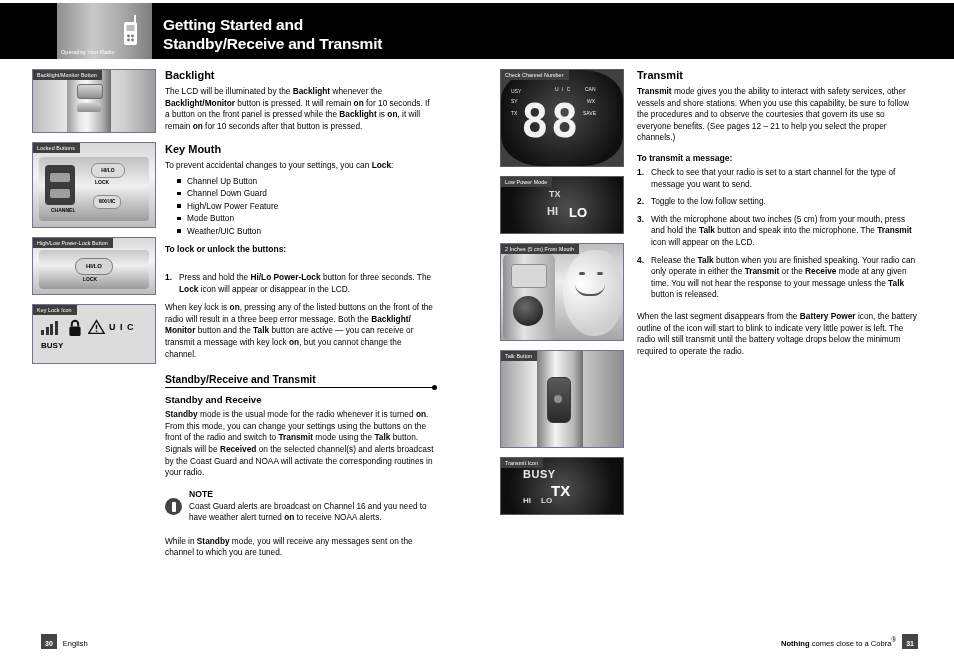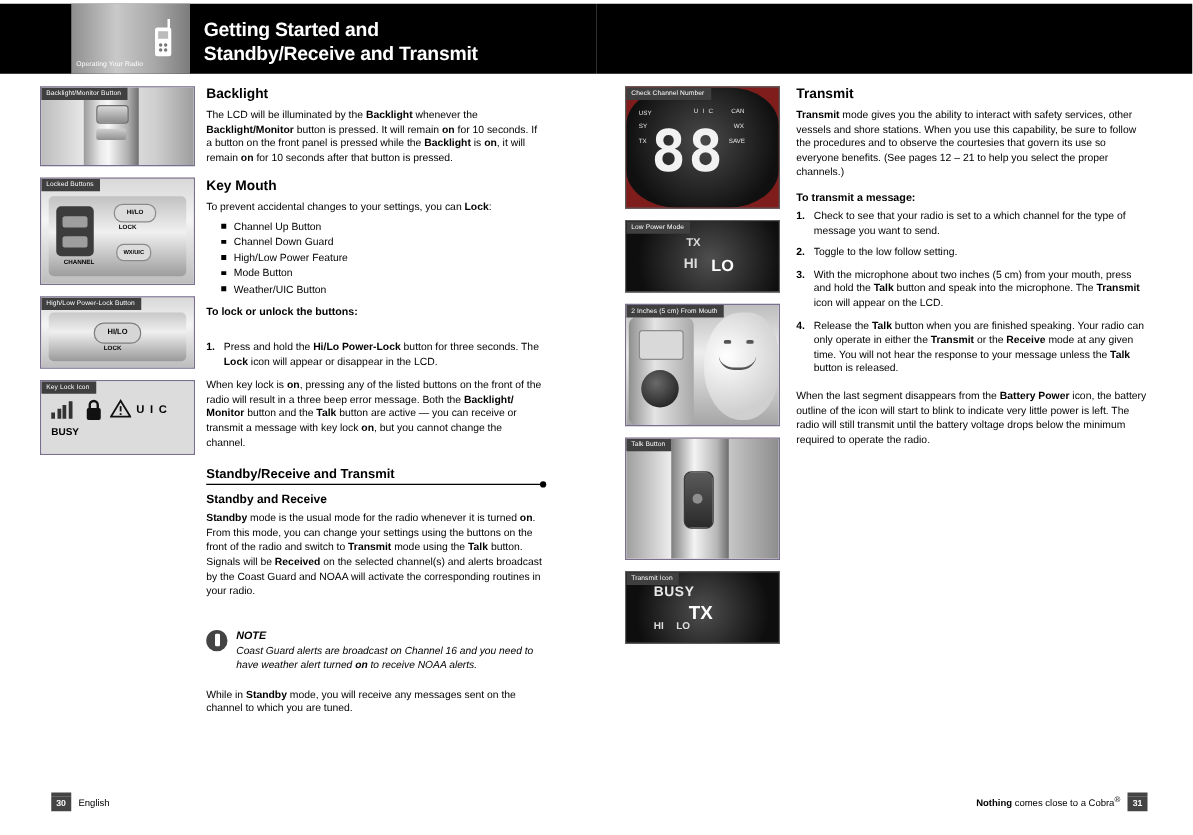--- a/index.html
+++ b/index.html
@@ -165,24 +165,23 @@
   .rule-dot {
     position: absolute;
     right: -2px; bottom: -3px;
     width: 5px; height: 5px;
     border-radius: 50%;
     background: #000;
   }
   
   .note {
     display: flex;
-    align-items: flex-start;
-    margin-top: 24px;
+    align-items: center;
+    margin-top: 10px;
     gap: 7px;
-    font-style: italic;
   }
   .note-icon {
     width: 17px; height: 17px;
     border-radius: 50%;
     background: #444;
     position: relative;
     flex: 0 0 auto;
     margin-top: 1px;
   }
   .note-icon:after {
@@ -348,21 +347,21 @@
         <div class="note-title">NOTE</div>
         <div class="note-text">Coast Guard alerts are broadcast on Channel 16 and you need to have weather alert turned <span class="b">on</span> to receive NOAA alerts.</div>
       </div>
     </div>
 
     <p class="body" style="margin-top:12px;">While in <span class="b">Standby</span> mode, you will receive any messages sent on the channel to which you are tuned.</p>
   </div>
 
   <div class="col col-figs-right">
 
-    <div class="fig" style="height:96px;background:#7f1d1d;border-color:#5c5c5c;">
+    <div class="fig" style="height:96px;background:#404040;border-color:#5c5c5c;">
       <div class="fig-body" style="background:radial-gradient(circle at 50% 45%, #4a4a4a, #101010 75%);border-radius:40px/30px;">
         <div class="tiny" style="position:absolute;left:10px;top:18px;color:#e6e6e6;">USY</div>
         <div class="tiny" style="position:absolute;left:10px;top:28px;color:#e6e6e6;">SY</div>
         <div class="tiny" style="position:absolute;left:10px;top:40px;color:#e6e6e6;">TX</div>
         <div class="tiny" style="position:absolute;left:54px;top:16px;color:#e6e6e6;letter-spacing:1px;">U I C</div>
         <div class="tiny" style="position:absolute;left:84px;top:16px;color:#e6e6e6;">CAN</div>
         <div class="tiny" style="position:absolute;left:86px;top:28px;color:#e6e6e6;">WX</div>
         <div class="tiny" style="position:absolute;left:82px;top:40px;color:#e6e6e6;">SAVE</div>
         <div class="seg" style="position:absolute;left:20px;top:28px;font-size:46px;color:#f2f2f2;letter-spacing:2px;line-height:46px;">88</div>
       </div>
@@ -411,21 +410,21 @@
     </div>
 
   </div>
 
   <div class="col col-text-right">
     <h2 class="sec">Transmit</h2>
     <p class="body"><span class="b">Transmit</span> mode gives you the ability to interact with safety services, other vessels and shore stations. When you use this capability, be sure to follow the procedures and to observe the courtesies that govern its use so everyone benefits. (See pages 12 – 21 to help you select the proper channels.)</p>
 
     <div class="b" style="font-size:8.6px;margin:9px 0 4px 0;">To transmit a message:</div>
     <ol class="num">
-      <li>Check to see that your radio is set to a which channel for the type of message you want to send.</li>
+      <li>Check to see that your radio is set to a start channel for the type of message you want to send.</li>
       <li>Toggle to the low follow setting.</li>
       <li>With the microphone about two inches (5 cm) from your mouth, press and hold the <span class="b">Talk</span> button and speak into the microphone. The <span class="b">Transmit</span> icon will appear on the LCD.</li>
       <li>Release the <span class="b">Talk</span> button when you are finished speaking. Your radio can only operate in either the <span class="b">Transmit</span> or the <span class="b">Receive</span> mode at any given time. You will not hear the response to your message unless the <span class="b">Talk</span> button is released.</li>
     </ol>
 
     <p class="body" style="margin-top:10px;">When the last segment disappears from the <span class="b">Battery Power</span> icon, the battery outline of the icon will start to blink to indicate very little power is left. The radio will still transmit until the battery voltage drops below the minimum required to operate the radio.</p>
   </div>
 
   <div class="footer footer-left">
     <span class="pgnum">30</span><span class="lbl">English</span>

